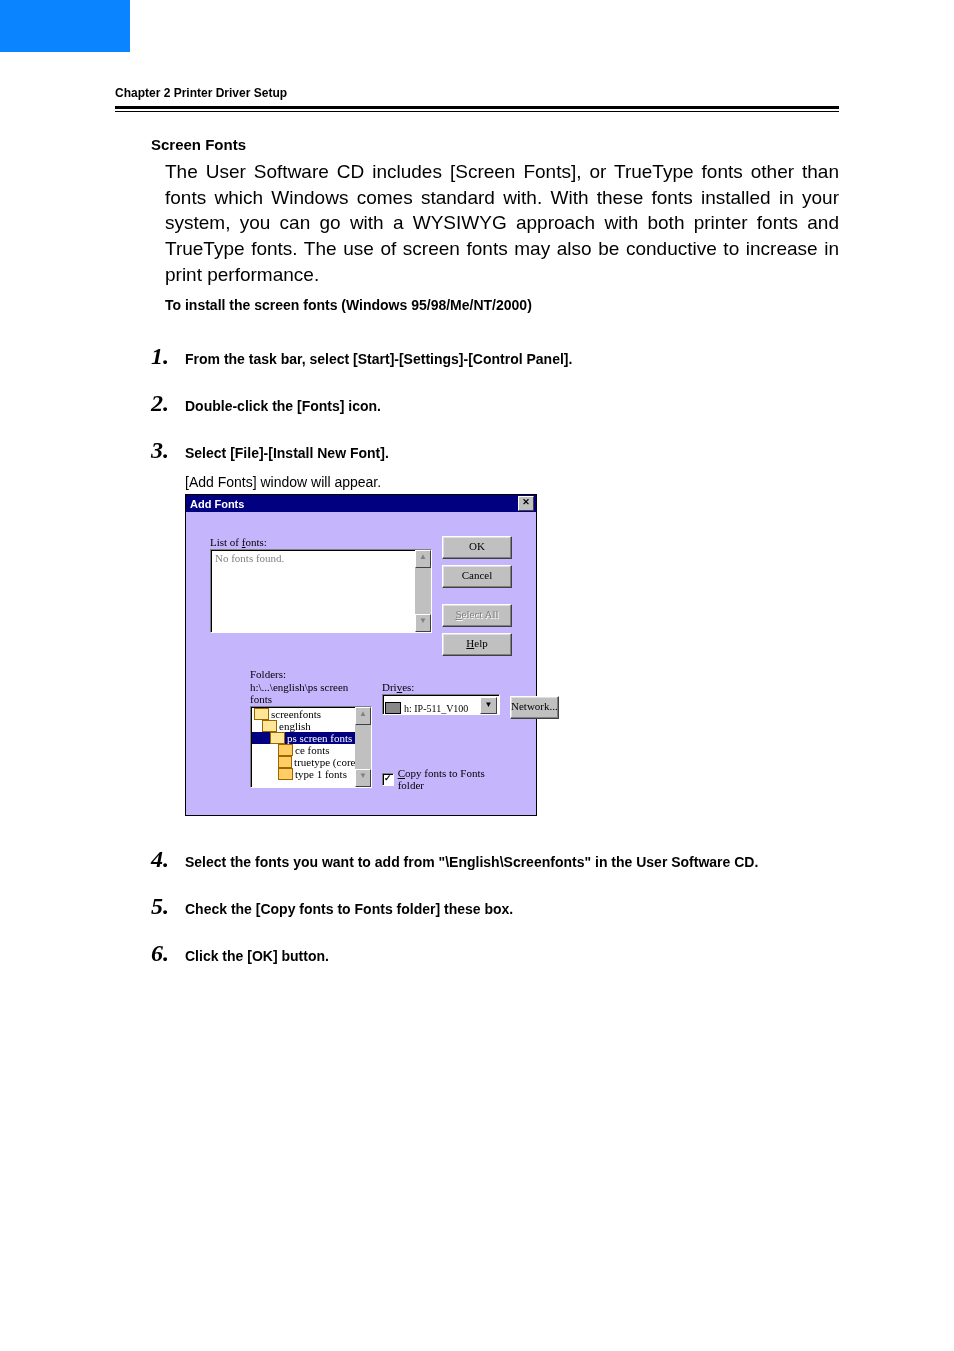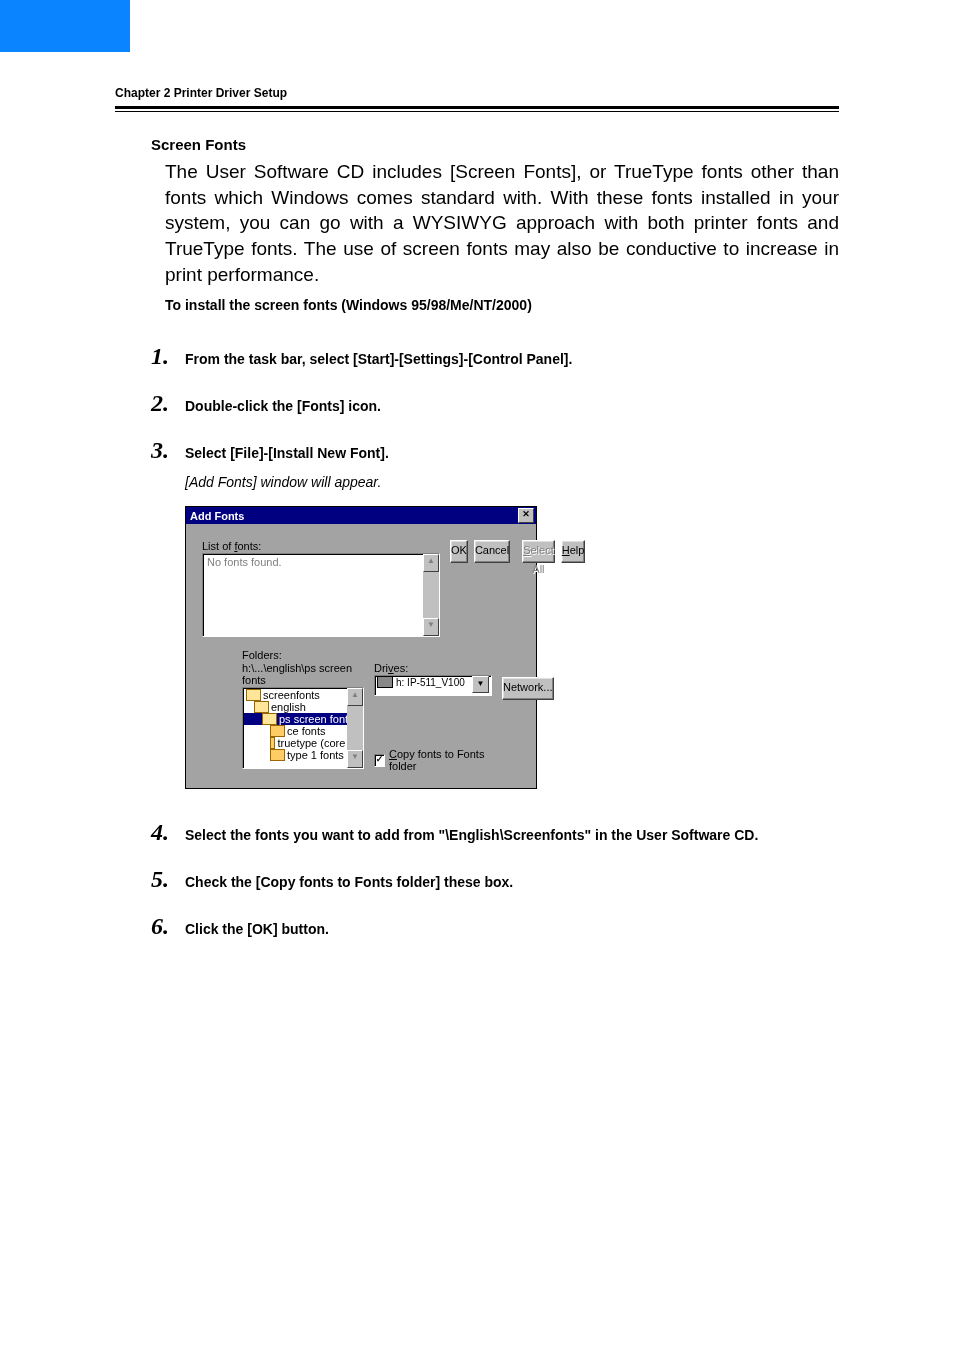--- a/index.html
+++ b/index.html
@@ -69,28 +69,27 @@
   .step-text {
     font-weight: bold;
     font-size: 14px;
     padding-top: 2px;
     text-align: justify;
     margin-top: 16px;
   }
   .step-note {
     font-size: 14px;
     margin-left: 70px;
-    margin-bottom: 16px;
-    font-style: italic;
+    margin-bottom: 4px;
   }
   .screenshot {
     margin-left: 70px;
     margin-bottom: 20px;
     width: 350px;
-    background: #a3a3a3;
+    background: #c4b5fd;
     border: 1px solid #000;
     font-family: "MS Sans Serif", Tahoma, sans-serif;
     font-size: 11px;
   }
   .titlebar {
     background: #000080;
     color: #fff;
     display: flex;
     justify-content: space-between;
     align-items: center;
@@ -104,26 +103,27 @@
     height: 13px;
     border: 1px solid #fff;
     border-right-color:#404040;
     border-bottom-color:#404040;
     font-size: 9px;
     text-align: center;
     line-height: 11px;
     font-weight: bold;
   }
   .dlg-body {
-    padding: 16px;
+    padding: 24px;
     position: relative;
+    font-family: Liberation Serif, serif;
   }
   .dlg-row { display:flex; }
   .left-col { flex:1; }
-  .right-col { width: 70px; margin-left:10px; display:flex; flex-direction:row; gap:6px;}
+  .right-col { width: 70px; margin-left:10px; display:flex; flex-direction:column; gap:6px;}
   .win-btn {
     background:#c0c0c0;
     border:1px solid #fff;
     border-right-color:#404040;
     border-bottom-color:#404040;
     height:21px;
     font-size:11px;
     text-align:center;
     line-height:19px;
     box-shadow: inset -1px -1px #808080, inset 1px 1px #dfdfdf;
@@ -176,21 +176,21 @@
   .tree-row.sel { background:#000080; color:#fff;}
   .folder-icon { display:inline-block; width:13px; height:10px; background:#ffcc66; border:1px solid #996600; }
   .folder-icon.open { background:#ffe699; }
   .dropdown {
     background:#fff;
     border:1px solid #808080;
     border-right-color:#fff;
     border-bottom-color:#fff;
     box-shadow: inset 1px 1px #000;
     height:19px;
-    display:flex; align-items:flex-start; padding:0 2px;
+    display:flex; align-items:flex-end; padding:0 2px;
     width:112px;
     justify-content:space-between;
   }
   .dd-arrow {
     width:15px; height:15px;
     background:#c0c0c0;
     border:1px solid #fff;
     border-right-color:#404040;
     border-bottom-color:#404040;
     font-size:8px; text-align:center; line-height:13px;

